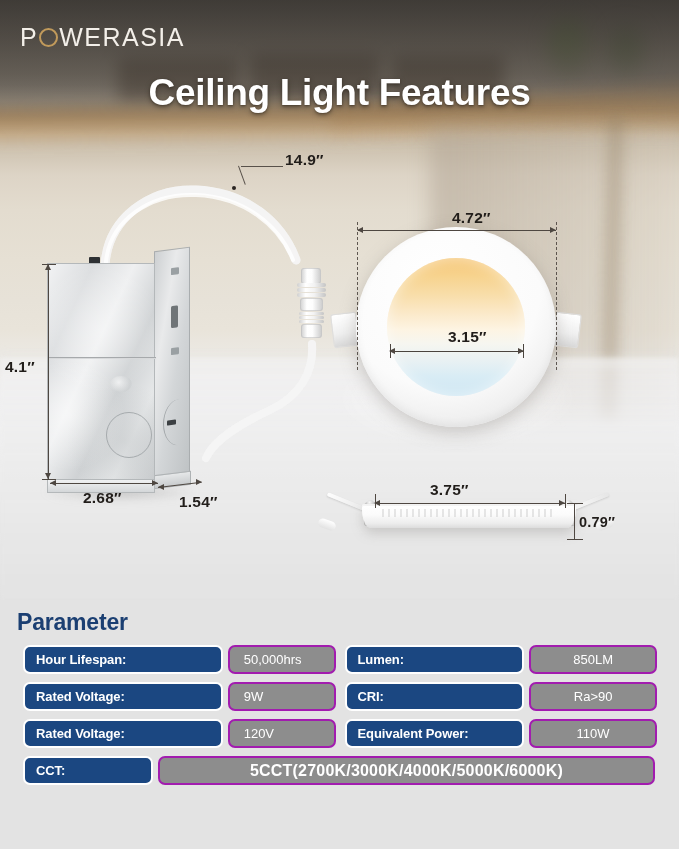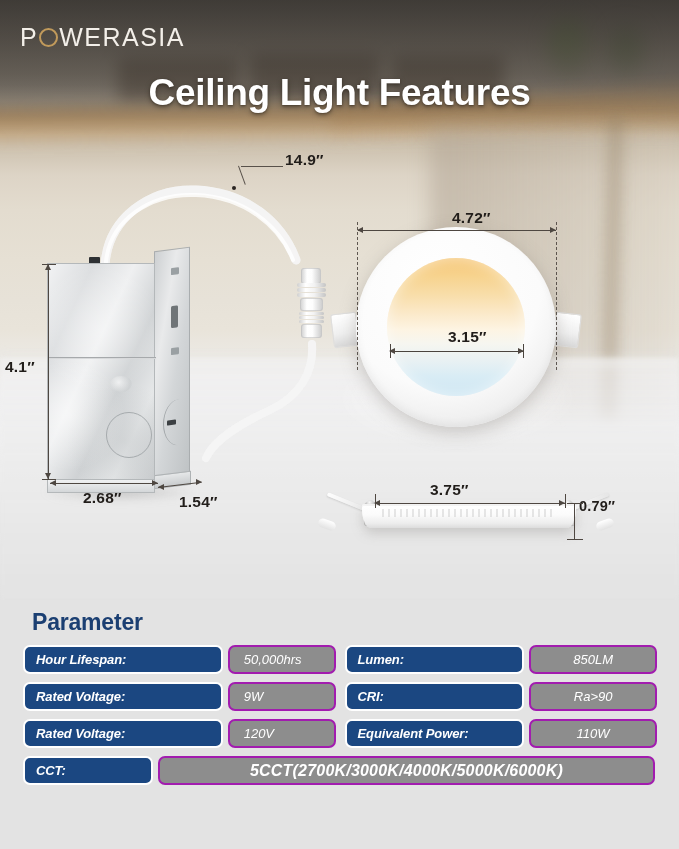--- a/index.html
+++ b/index.html
@@ -407,37 +407,36 @@
 
   
   #param-panel {
     position: absolute;
     left: 0; top: 600px;
     width: 679px; height: 249px;
     background: #e3e3e3;
   }
   #param-title {
     position: absolute;
-    left: 32px; top: 9px;
+    left: 17px; top: 9px;
     font-size: 23px;
     font-weight: bold;
     color: #1b3f72;
     letter-spacing: -0.2px;
   }
   #param-rows {
     position: absolute;
     left: 23px; top: 45px;
     width: 634px;
   }
   .prow {
     display: flex;
     align-items: center;
     margin-bottom: 8px;
     height: 29px;
-    font-style: italic;
   }
   .pill {
     height: 29px;
     display: flex;
     align-items: center;
     box-sizing: border-box;
     border-radius: 7px;
     font-size: 13px;
     color: #ffffff;
   }
@@ -593,21 +592,21 @@
     <div class="pf-vents"></div>
   </div>
 
   <div class="dim-label" style="left:430px; top:481px;">3.75″</div>
   <div class="dim-line-h" style="left:375px; top:503px; width:190px;"></div>
   <div class="arrow arr-left" style="left:374px; top:500px;"></div>
   <div class="arrow arr-right" style="left:559px; top:500px;"></div>
   <div class="tick-v" style="left:375px; top:494px; height:14px;"></div>
   <div class="tick-v" style="left:565px; top:494px; height:14px;"></div>
 
-  <div class="dim-label sm" style="left:579px; top:498px;">0.79″</div>
+  <div class="dim-label sm" style="left:579px; top:514px;">0.79″</div>
   <div class="dim-line-v" style="left:574px; top:503px; height:36px;"></div>
   <div class="tick-h" style="left:567px; top:503px; width:16px;"></div>
   <div class="tick-h" style="left:567px; top:539px; width:16px;"></div>
 
   <div id="param-panel">
     <div id="param-title">Parameter</div>
 
     <div id="param-rows">
 
       <div class="prow">

